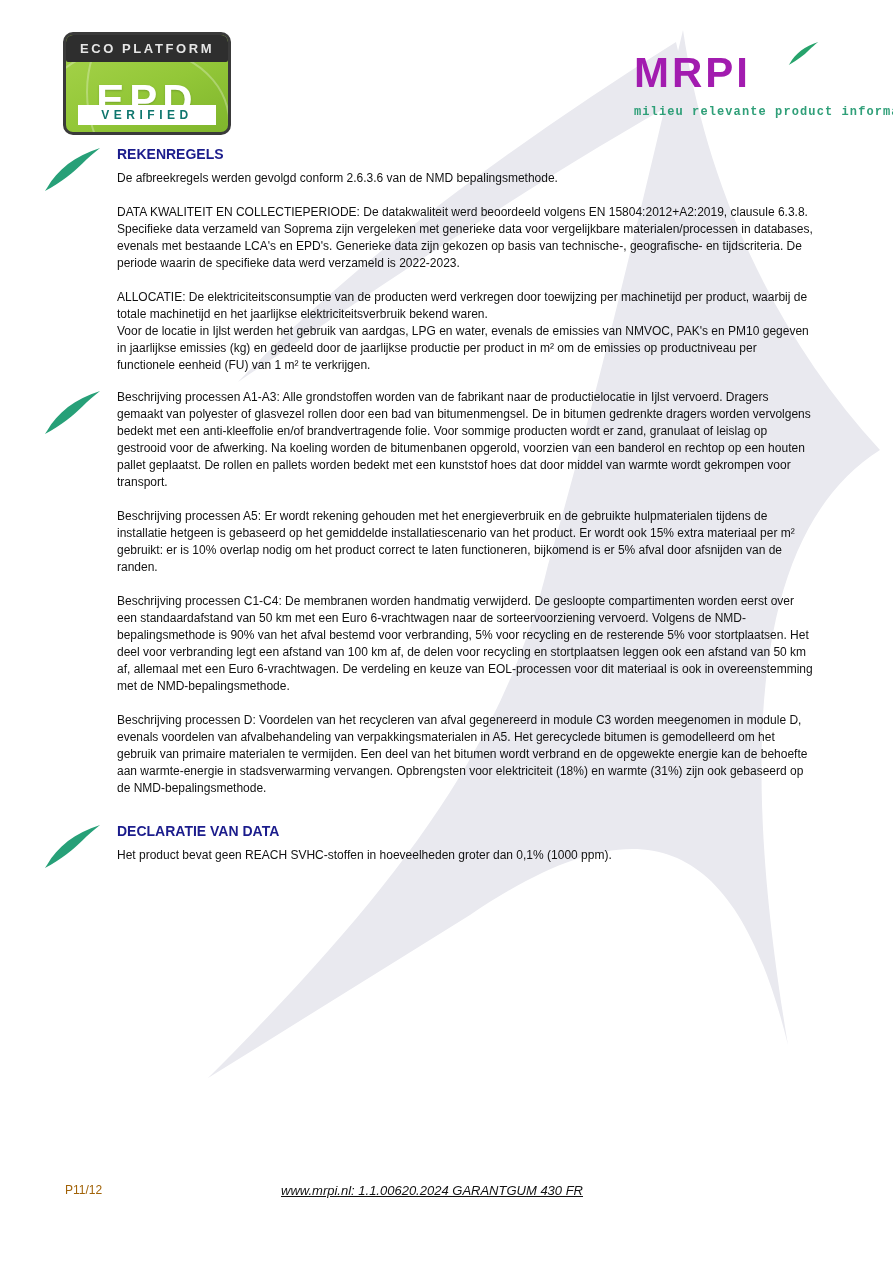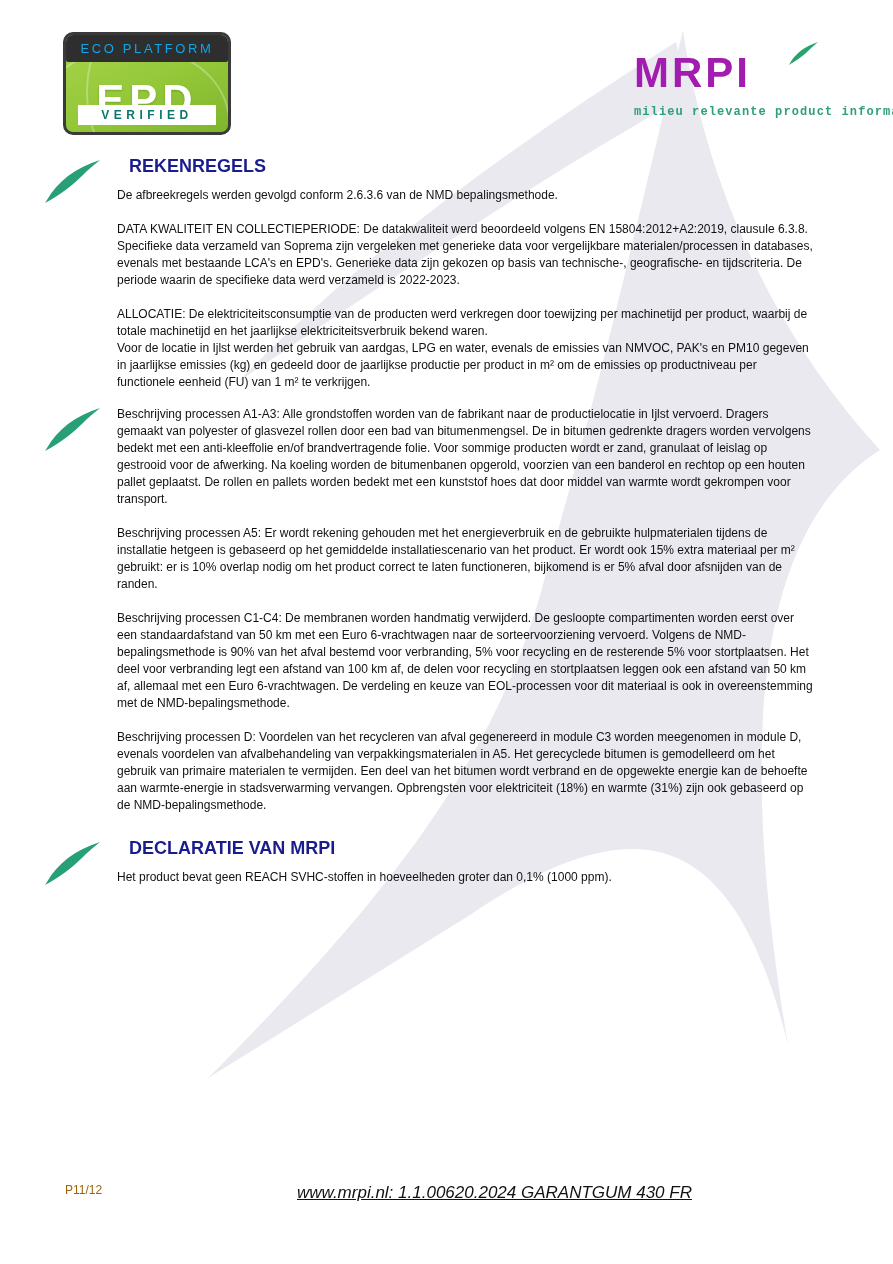--- a/index.html
+++ b/index.html
@@ -15,21 +15,21 @@
     position:absolute; left:63px; top:32px; width:168px; height:103px; z-index:2;
     box-sizing:border-box; border:3px solid #3a3a3a; border-radius:10px;
     background:linear-gradient(155deg,#a8d44c 0%, #93c738 55%, #7fb52c 100%);
     overflow:hidden;
   }
   .epd-arc { position:absolute; border:2px solid rgba(255,255,255,.28); border-radius:50%; }
   .epd-arc.a1 { width:190px; height:150px; left:-30px; top:10px; }
   .epd-arc.a2 { width:150px; height:190px; left:20px; top:-40px; }
   .epd-top {
     position:relative; height:27px; background:#2e2e2e; border-radius:4px 4px 2px 2px;
-    color:#0ea5e9; font-weight:normal; font-size:13px; letter-spacing:2.6px;
+    color:#e5e5e5; font-weight:bold; font-size:13px; letter-spacing:2.6px;
     text-align:center; line-height:27px;
   }
   .epd-main {
     position:relative; text-align:center; margin-top:16px;
     font-size:42px; font-weight:800; color:#ffffff; letter-spacing:5px; line-height:44px;
     text-shadow:0 1px 2px rgba(55,90,15,.35);
   }
   .epd-verified {
     position:absolute; left:50%; transform:translateX(-50%); bottom:7px;
     width:138px; height:20px; background:#ffffff; border-radius:0;
@@ -43,30 +43,30 @@
   }
   .mrpi-check { position:absolute; left:153px; top:-2px; width:33px; height:23px; }
   .mrpi-tagline {
     margin-top:3px; font-size:12px; font-weight:bold; color:#2f9f78;
     letter-spacing:1.1px; white-space:nowrap;font-family:Liberation Mono, monospace;
   }
   
   .content { position:absolute; left:117px; top:146px; width:700px; z-index:2;
     font-size:12px; line-height:17px; }
   .section { position:relative; margin:0 0 15px 0; }
-  .section h2 { margin:12px; font-size:18px; line-height:17px; font-weight:bold; color:#1b1c8c; }
+  .section h2 { margin:0; font-size:14px; line-height:17px; font-weight:bold; color:#1b1c8c; }
   .section p { margin:7px 0 17px 0; white-space:pre-line; }
   .section p:last-child { margin-bottom:0; }
   .section--svhc { margin-top:26px; }
   .bullet { position:absolute; left:-73px; top:2px; width:57px; height:43px; }
   
   .footer-page { position:absolute; left:65px; top:1183px; z-index:2;
     font-size:12px; color:#a16207; }
   .footer-ref { position:absolute; left:281px; top:1183px; z-index:2;
-    font-size:17px; font-style:italic; color:#111; text-decoration:underline;margin-left:16px; }
+    font-size:13px; font-style:italic; color:#111; text-decoration:underline; }
   
   .soprema { position:absolute; left:698px; top:1186px; width:178px; height:68px; z-index:2; }
   .soprema-elephant { position:absolute; left:0; top:2px; width:58px; height:58px; }
   .soprema-word {
     position:absolute; left:50px; top:17px;
     font-size:27px; font-weight:bold; color:#1274c5; letter-spacing:0px;
     transform:scaleX(.96); transform-origin:left center; white-space:nowrap;
   }
 </style>
 </head>
@@ -116,21 +116,21 @@
       <p>Beschrijving processen A1-A3: Alle grondstoffen worden van de fabrikant naar de productielocatie in Ijlst vervoerd. Dragers gemaakt van polyester of glasvezel rollen door een bad van bitumenmengsel. De in bitumen gedrenkte dragers worden vervolgens bedekt met een anti-kleeffolie en/of brandvertragende folie. Voor sommige producten wordt er zand, granulaat of leislag op gestrooid voor de afwerking. Na koeling worden de bitumenbanen opgerold, voorzien van een banderol en rechtop op een houten pallet geplaatst. De rollen en pallets worden bedekt met een kunststof hoes dat door middel van warmte wordt gekrompen voor transport.</p>
       <p>Beschrijving processen A5: Er wordt rekening gehouden met het energieverbruik en de gebruikte hulpmaterialen tijdens de installatie hetgeen is gebaseerd op het gemiddelde installatiescenario van het product. Er wordt ook 15% extra materiaal per m² gebruikt: er is 10% overlap nodig om het product correct te laten functioneren, bijkomend is er 5% afval door afsnijden van de randen.</p>
       <p>Beschrijving processen C1-C4: De membranen worden handmatig verwijderd. De gesloopte compartimenten worden eerst over een standaardafstand van 50 km met een Euro 6-vrachtwagen naar de sorteervoorziening vervoerd. Volgens de NMD-bepalingsmethode is 90% van het afval bestemd voor verbranding, 5% voor recycling en de resterende 5% voor stortplaatsen. Het deel voor verbranding legt een afstand van 100 km af, de delen voor recycling en stortplaatsen leggen ook een afstand van 50 km af, allemaal met een Euro 6-vrachtwagen. De verdeling en keuze van EOL-processen voor dit materiaal is ook in overeenstemming met de NMD-bepalingsmethode.</p>
       <p>Beschrijving processen D: Voordelen van het recycleren van afval gegenereerd in module C3 worden meegenomen in module D, evenals voordelen van afvalbehandeling van verpakkingsmaterialen in A5. Het gerecyclede bitumen is gemodelleerd om het gebruik van primaire materialen te vermijden. Een deel van het bitumen wordt verbrand en de opgewekte energie kan de behoefte aan warmte-energie in stadsverwarming vervangen. Opbrengsten voor elektriciteit (18%) en warmte (31%) zijn ook gebaseerd op de NMD-bepalingsmethode.</p>
     </div>
 
     <div class="section section--svhc">
       <svg class="bullet" viewBox="0 0 100 78" xmlns="http://www.w3.org/2000/svg" aria-hidden="true">
         <path fill="#27a078" d="M100,0 C55,14 22,40 4,72 L0,78 C30,62 52,44 68,28 C78,18 90,8 100,0 Z"></path>
       </svg>
-      <h2>DECLARATIE VAN MRPI</h2>
+      <h2>DECLARATIE VAN DATA</h2>
       <p>Het product bevat geen REACH SVHC-stoffen in hoeveelheden groter dan 0,1% (1000 ppm).</p>
     </div>
 
   </div>
 
   <div class="footer-page">P11/12</div>
   <div class="footer-ref">www.mrpi.nl: 1.1.00620.2024 GARANTGUM 430 FR</div>
 
 
 </div>

